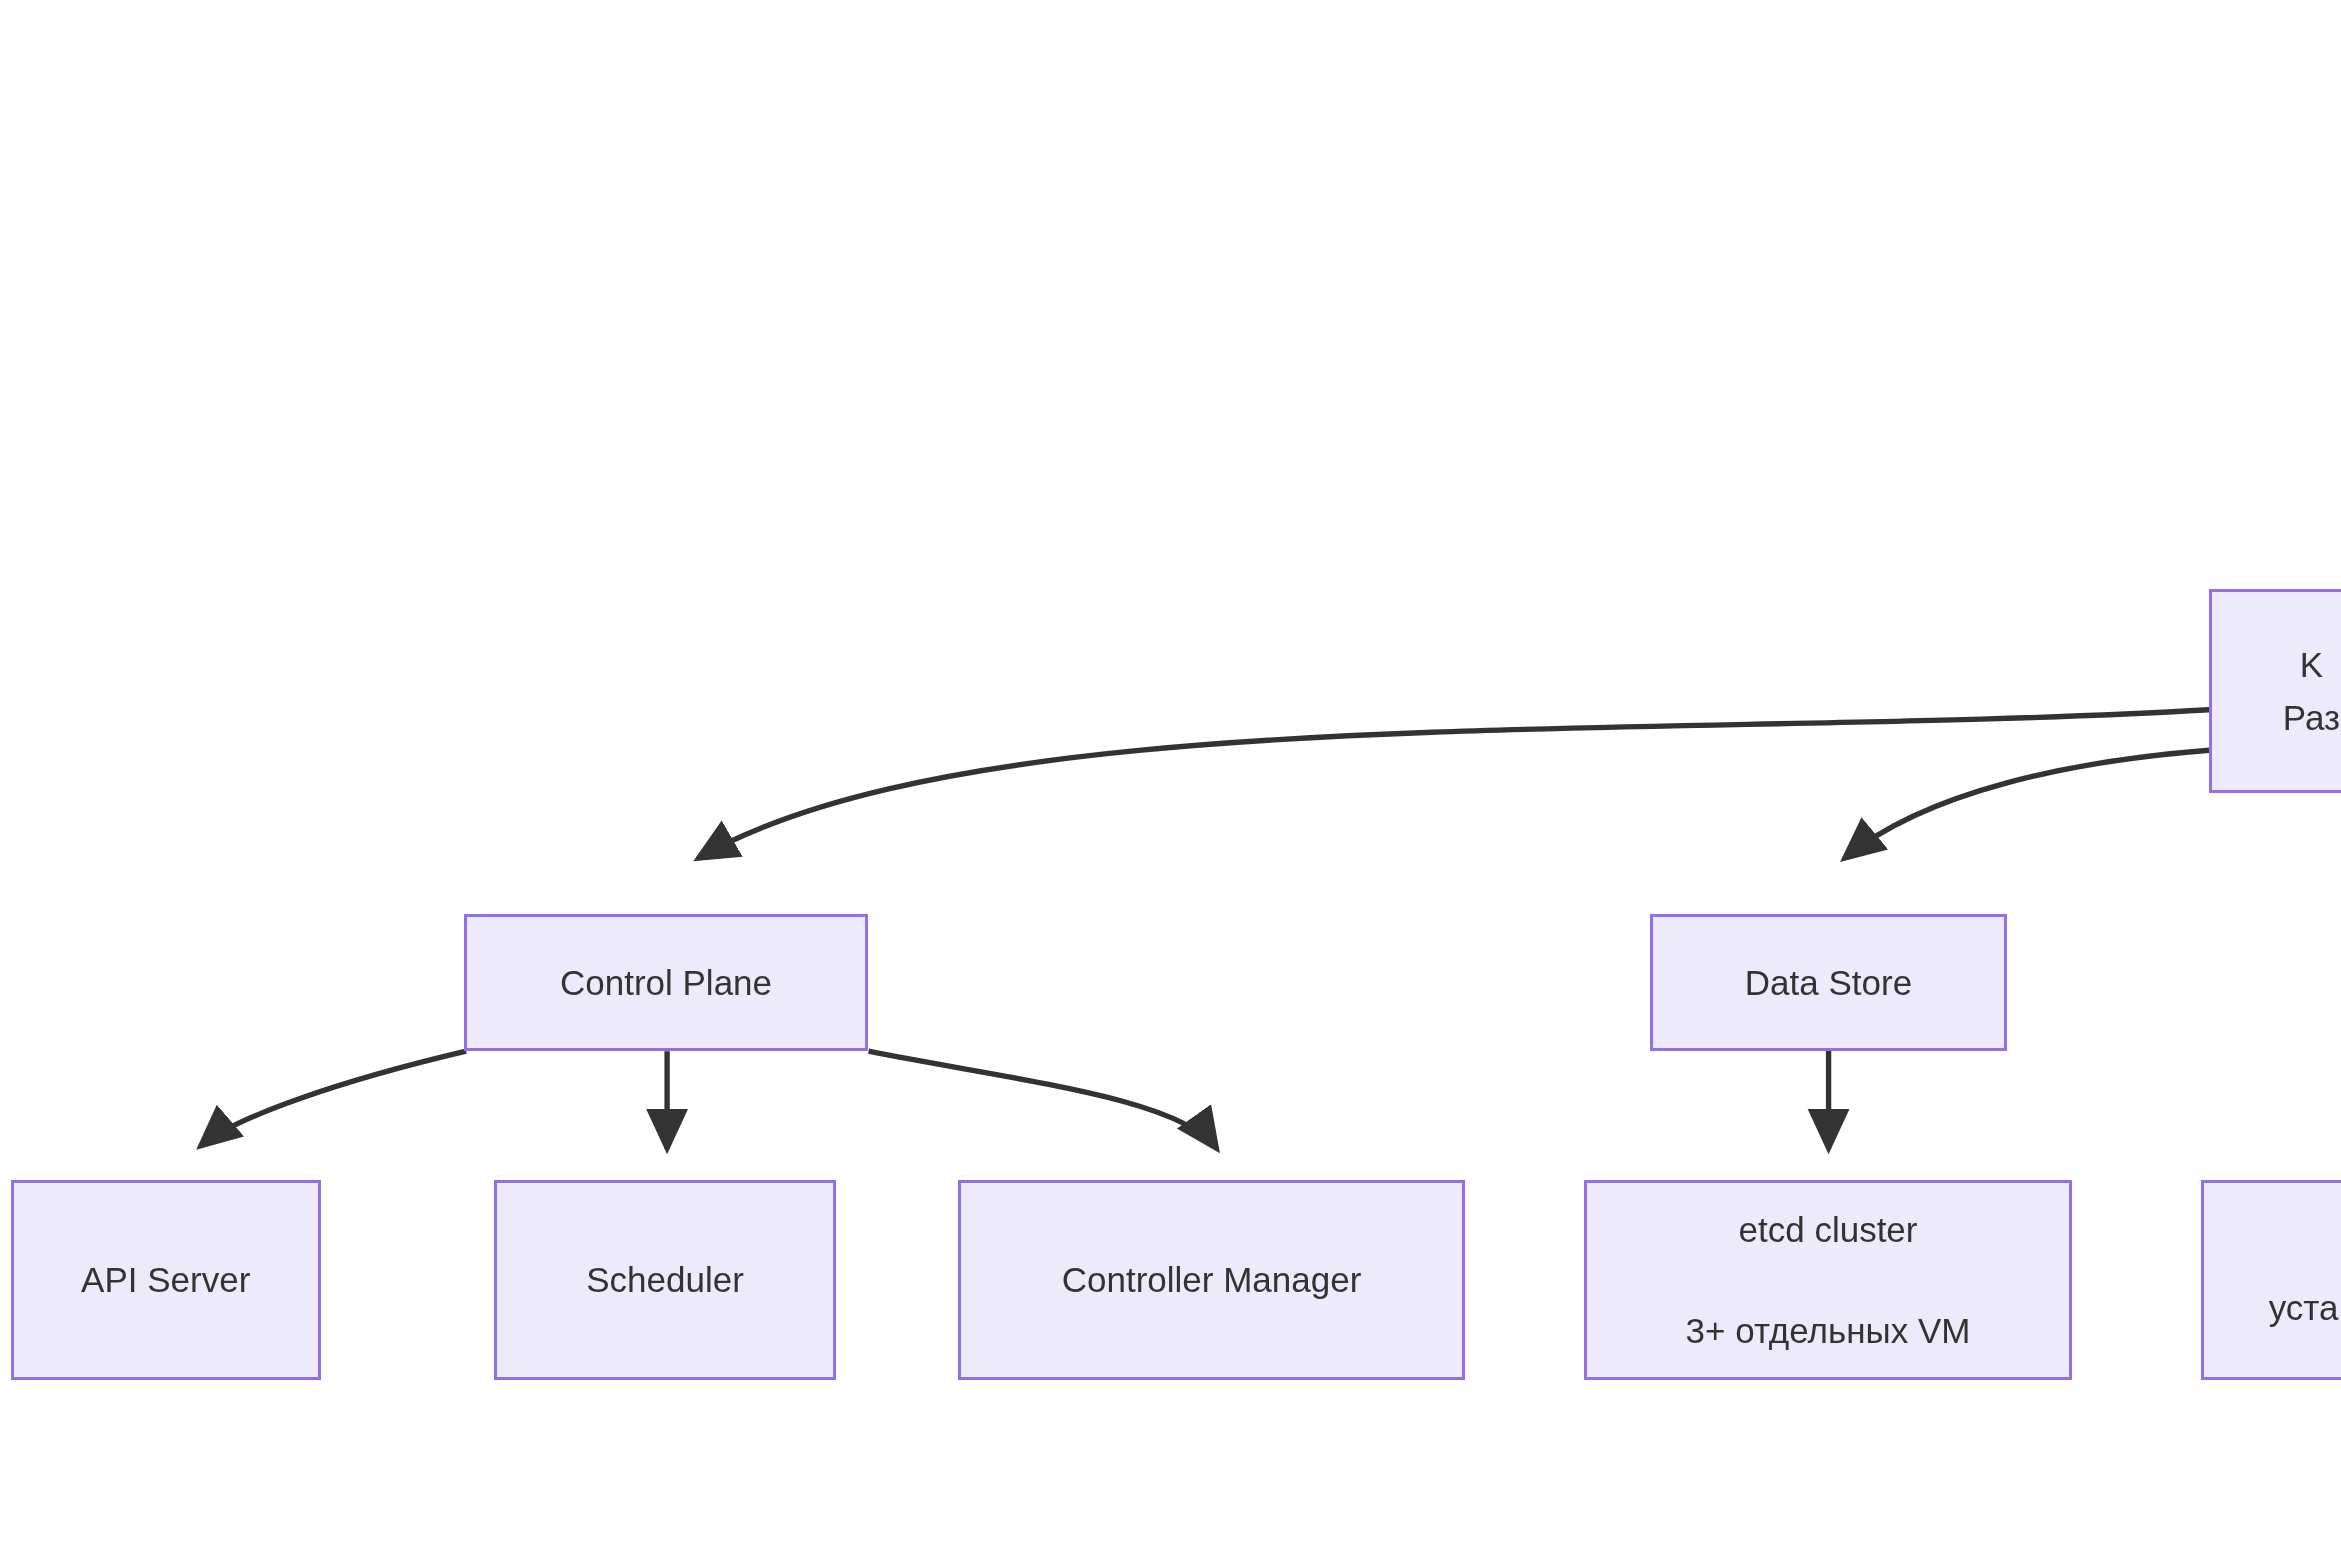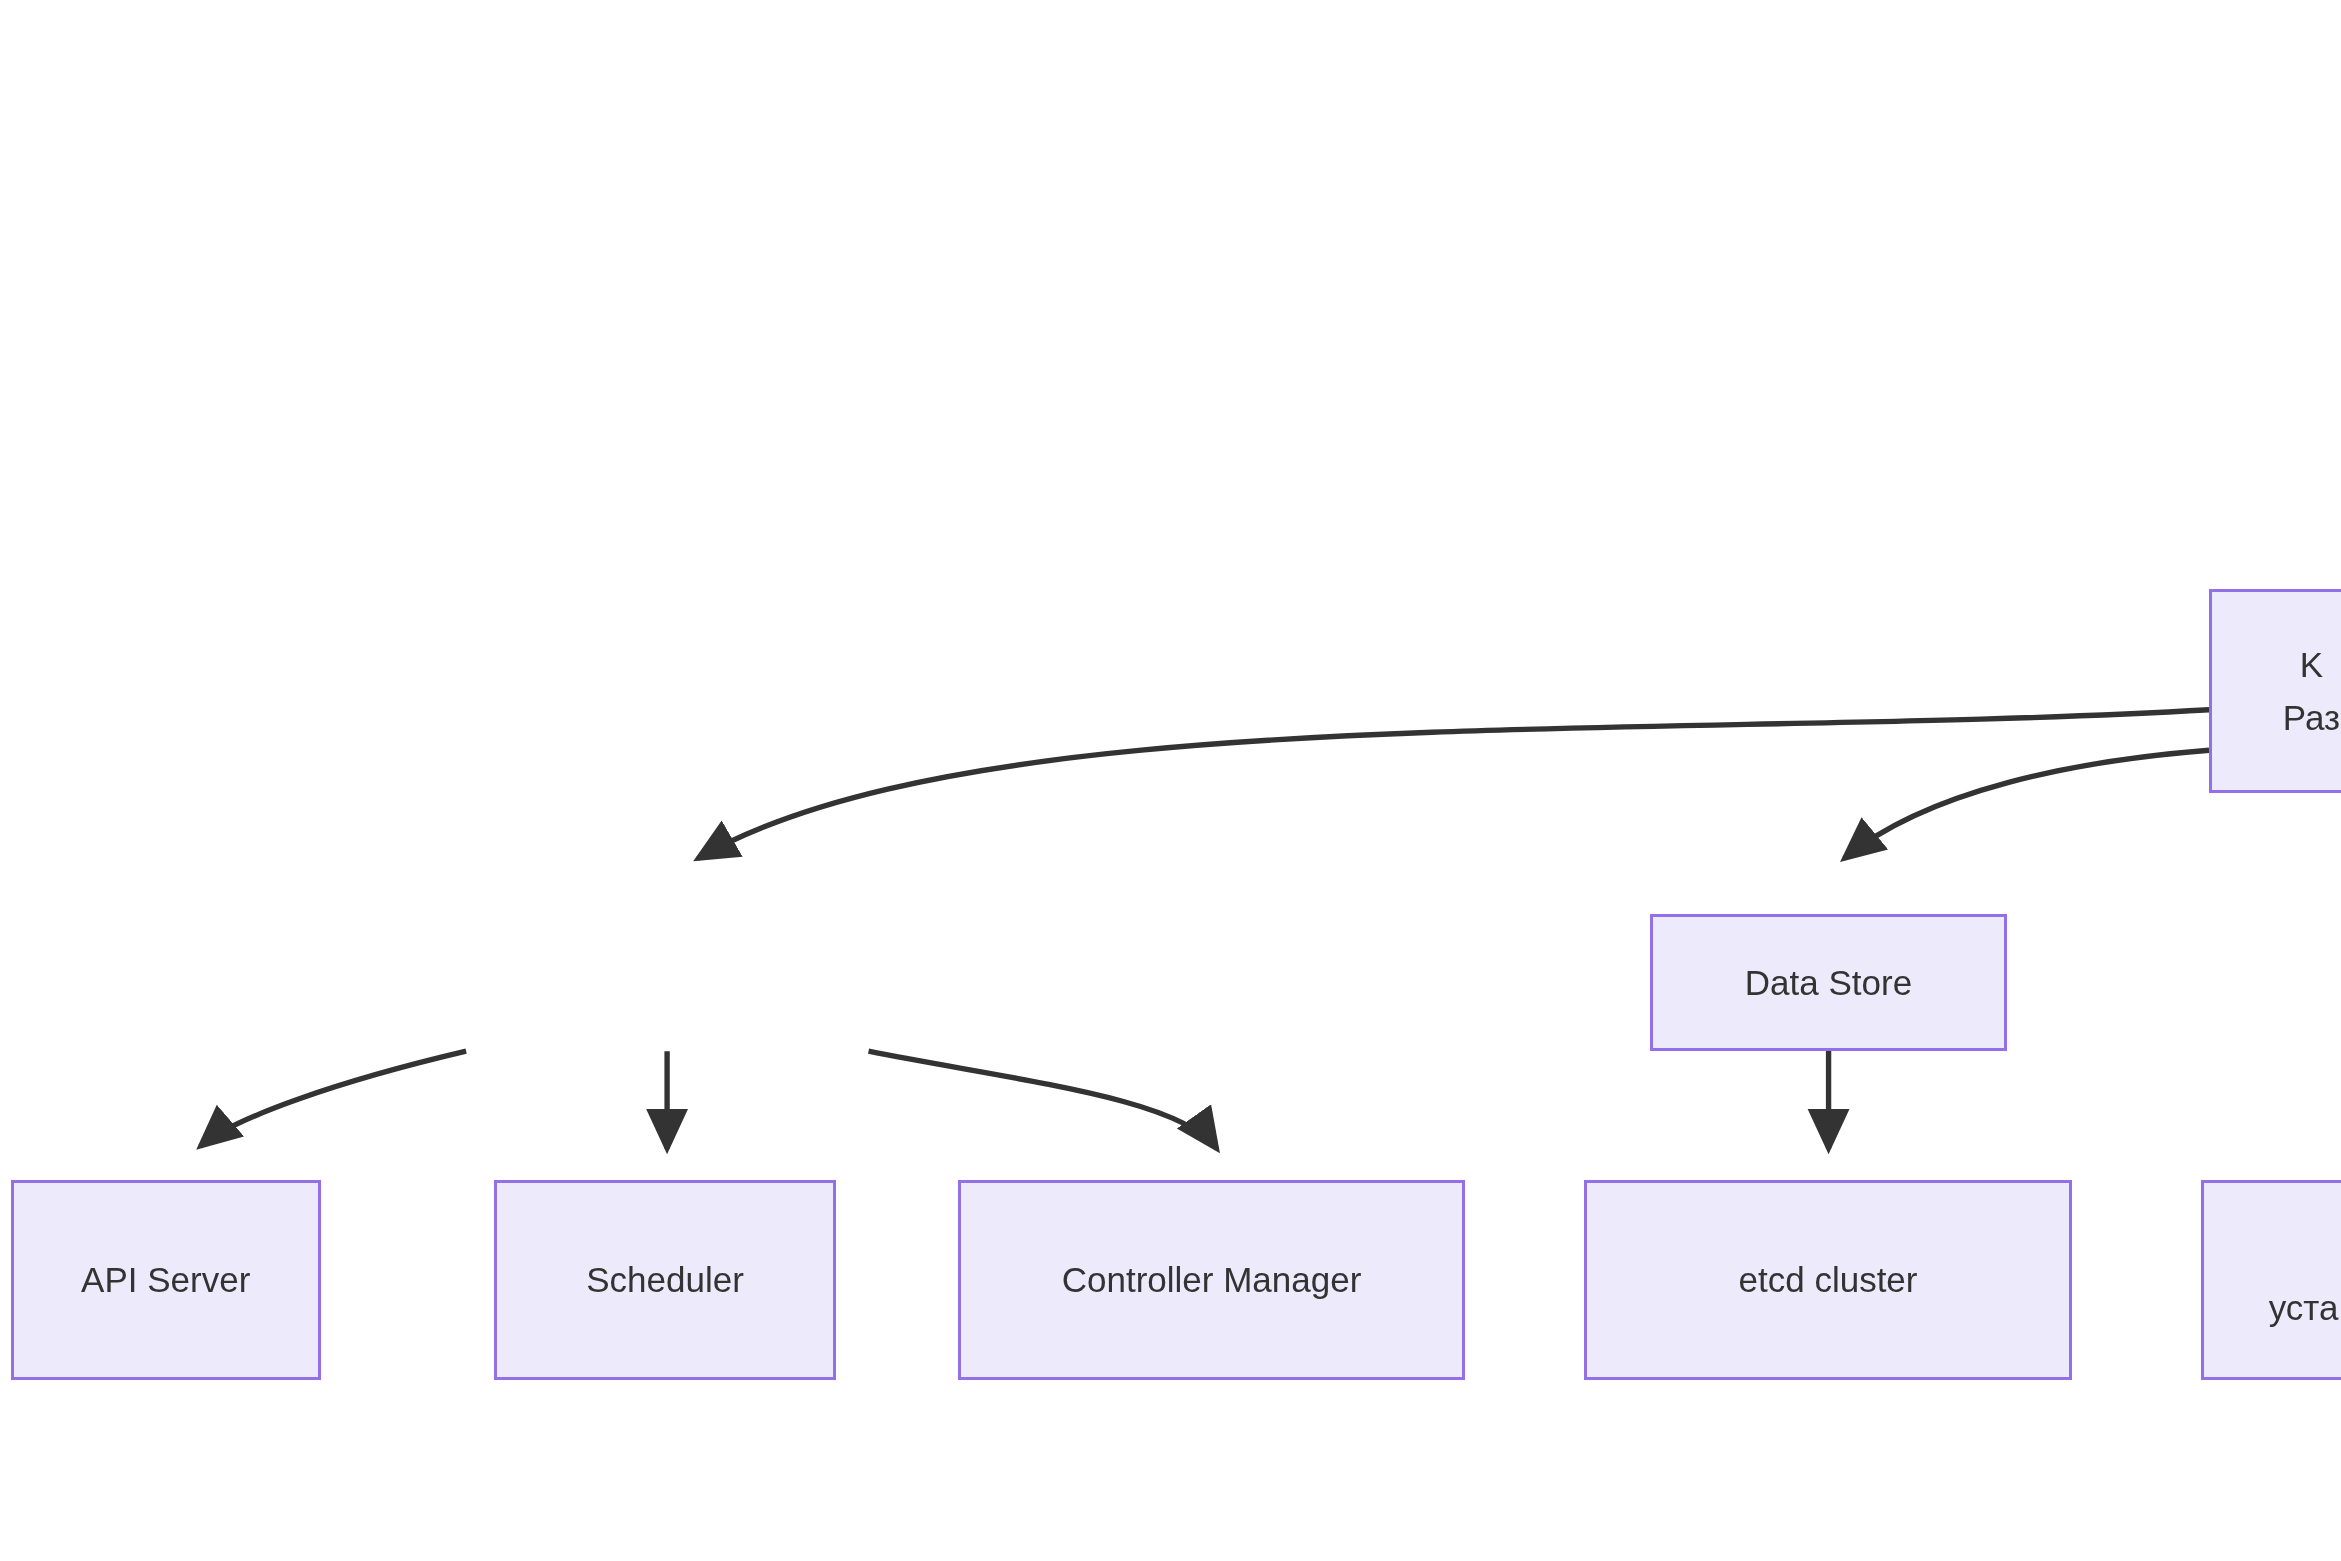--- a/index.html
+++ b/index.html
@@ -52,39 +52,43 @@
     <path d="M 1780,2155 C 2080,2215 2420,2250 2494,2355" fill="none" stroke="#333333" stroke-width="11" marker-end="url(#arrowhead)"></path>
 
     <path d="M 3748,2152 L 3748,2355" fill="none" stroke="#333333" stroke-width="11" marker-end="url(#arrowhead)"></path>
   </svg>
 
   <div class="node" style="left:2209px;top:589px;width:205px;height:204px;">
     <span class="line">K</span>
     <span class="line">Раз</span>
   </div>
 
+  <div class="node" style="left:464px;top:914px;width:404px;height:137px;">
+    <span class="line">Control Plane</span>
+  </div>
 
   <div class="node" style="left:1650px;top:914px;width:357px;height:137px;">
     <span class="line">Data Store</span>
   </div>
 
   <div class="node" style="left:10.7px;top:1180px;width:310px;height:200px;">
     <span class="line">API Server</span>
   </div>
 
   <div class="node" style="left:494px;top:1180px;width:342px;height:200px;">
     <span class="line">Scheduler</span>
   </div>
 
   <div class="node" style="left:958px;top:1180px;width:507px;height:200px;">
     <span class="line">Controller Manager</span>
   </div>
 
   <div class="node" style="left:1584px;top:1180px;width:488px;height:200px;gap:48px;">
     <span class="line">etcd cluster</span>
+    <span class="line">3+ отдельных VM</span>
   </div>
 
   <div class="node" style="left:2201px;top:1180px;width:205px;height:200px;
               justify-content:flex-end;padding-bottom:43px;">
     <span class="line">уста</span>
   </div>
 
 </div>
 
 

